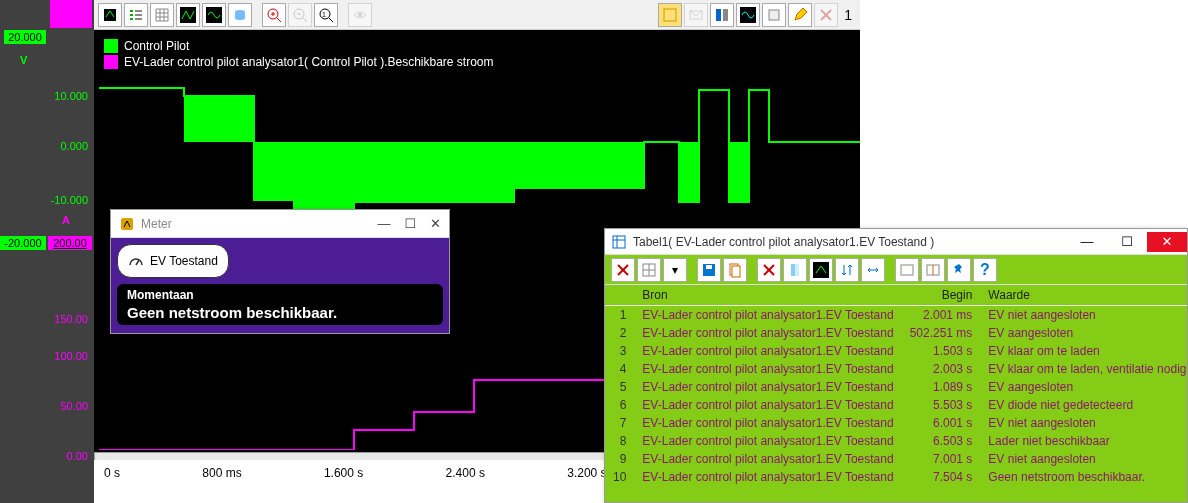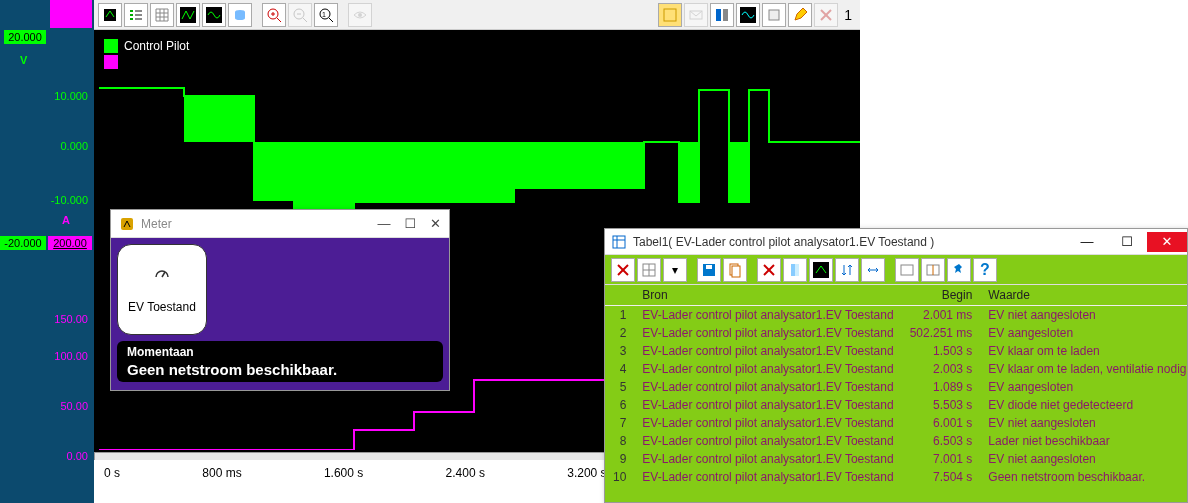--- a/index.html
+++ b/index.html
@@ -1,19 +1,19 @@
 <!DOCTYPE html>
 <html><head>
 <meta charset="utf-8">
 <style>
 * { box-sizing: border-box; margin: 0; padding: 0; font-family: "Segoe UI", Tahoma, sans-serif; }
 body { width: 1188px; height: 503px; background: #fff; position: relative; overflow: hidden; font-size: 12px; }
 
 
-.axis-col { position: absolute; left: 0; top: 0; width: 94px; height: 503px; background: #0c4a6e; }
+.axis-col { position: absolute; left: 0; top: 0; width: 94px; height: 503px; background: #404040; }
 .axis-col .badge { position: absolute; color: #000; font-size: 11px; padding: 1px 3px; text-align: center; }
 .badge.green { background: #0f0; }
 .badge.magenta { background: #f0f; text-decoration: underline; }
 .axis-tick { position: absolute; right: 6px; font-size: 11px; text-align: right; }
 .axis-tick.green { color: #0f0; }
 .axis-tick.magenta { color: #f0f; }
 .axis-unit { position: absolute; font-size: 11px; font-weight: bold; }
 .axis-unit.green { color: #0f0; left: 20px; }
 .axis-unit.magenta { color: #f0f; left: 62px; }
 
@@ -34,21 +34,21 @@
 .scrollbar-h { position: absolute; left: 94px; top: 452px; width: 766px; height: 12px; background: #e8e8e8; border: 1px solid #999; }
 
 svg.plot { position: absolute; left: 0; top: 0; width: 766px; height: 420px; }
 
 
 .meter-win { position: absolute; left: 110px; top: 209px; width: 340px; background: #4c1d95; border: 1px solid #999; box-shadow: 2px 2px 6px rgba(0,0,0,0.3); }
 .meter-title { display: flex; align-items: center; justify-content: space-between; background: #fff; border-bottom: 1px solid #ddd; padding: 4px 8px; height: 28px; }
 .meter-title-left { display: flex; align-items: center; gap: 6px; color: #888; font-size: 12px; }
 .meter-ctrls { display: flex; gap: 14px; color: #444; font-size: 13px; }
 .meter-ctrls span { cursor: default; }
-.meter-tab { margin: 6px; background: #fff; border: 1px solid #333; border-radius: 14px; padding: 20px 10px; display: flex; align-items: center; gap: 19px; font-size: 12px; width: fit-content; flex-direction: column; }
+.meter-tab { margin: 6px; background: #fff; border: 1px solid #333; border-radius: 14px; padding: 8px 10px; display: flex; align-items: center; gap: 6px; font-size: 12px; width: fit-content; }
 .meter-body { margin: 0 6px 8px 6px; background: #000; color: #fff; border-radius: 6px; padding: 4px 10px; }
 .meter-body .head { font-size: 12px; font-weight: bold; }
 .meter-body .val { font-size: 15px; font-weight: bold; margin-top: 2px; }
 
 
 .table-win { position: absolute; left: 604px; top: 228px; width: 584px; height: 275px; background: #84cc16; border: 1px solid #999; box-shadow: 2px 2px 6px rgba(0,0,0,0.3); }
 .table-titlebar { display: flex; align-items: center; justify-content: space-between; background: #fff; border-bottom: 1px solid #ddd; padding: 3px 0 3px 6px; height: 26px; }
 .table-titlebar .tleft { display: flex; align-items: center; gap: 6px; font-size: 12px; color: #333; }
 .table-titlebar .tctrls { display: flex; }
 .table-titlebar .tctrls span { width: 40px; height: 20px; display: flex; align-items: center; justify-content: center; font-size: 13px; }
@@ -205,20 +205,21 @@
 
     <path d="M 5,420 L 260,420 L 260,400 L 320,400 L 320,382 L 380,382 L 380,350 L 766,350" fill="none" stroke="#f0f" stroke-width="2"></path>
   </svg>
   <div class="legend-box">
     <div class="legend-row">
         <div class="legend-sw green"></div>
         <span>Control Pilot</span>
       </div>
     <div class="legend-row">
         <div class="legend-sw magenta"></div>
+        <span>EV-Lader control pilot analysator1( Control Pilot ).Beschikbare stroom</span>
       </div>
   </div>
 </div>
 
 <div class="scrollbar-h"></div>
 <div class="time-axis">
   <span>0 s</span>
   <span>800 ms</span>
   <span>1.600 s</span>
   <span>2.400 s</span>

